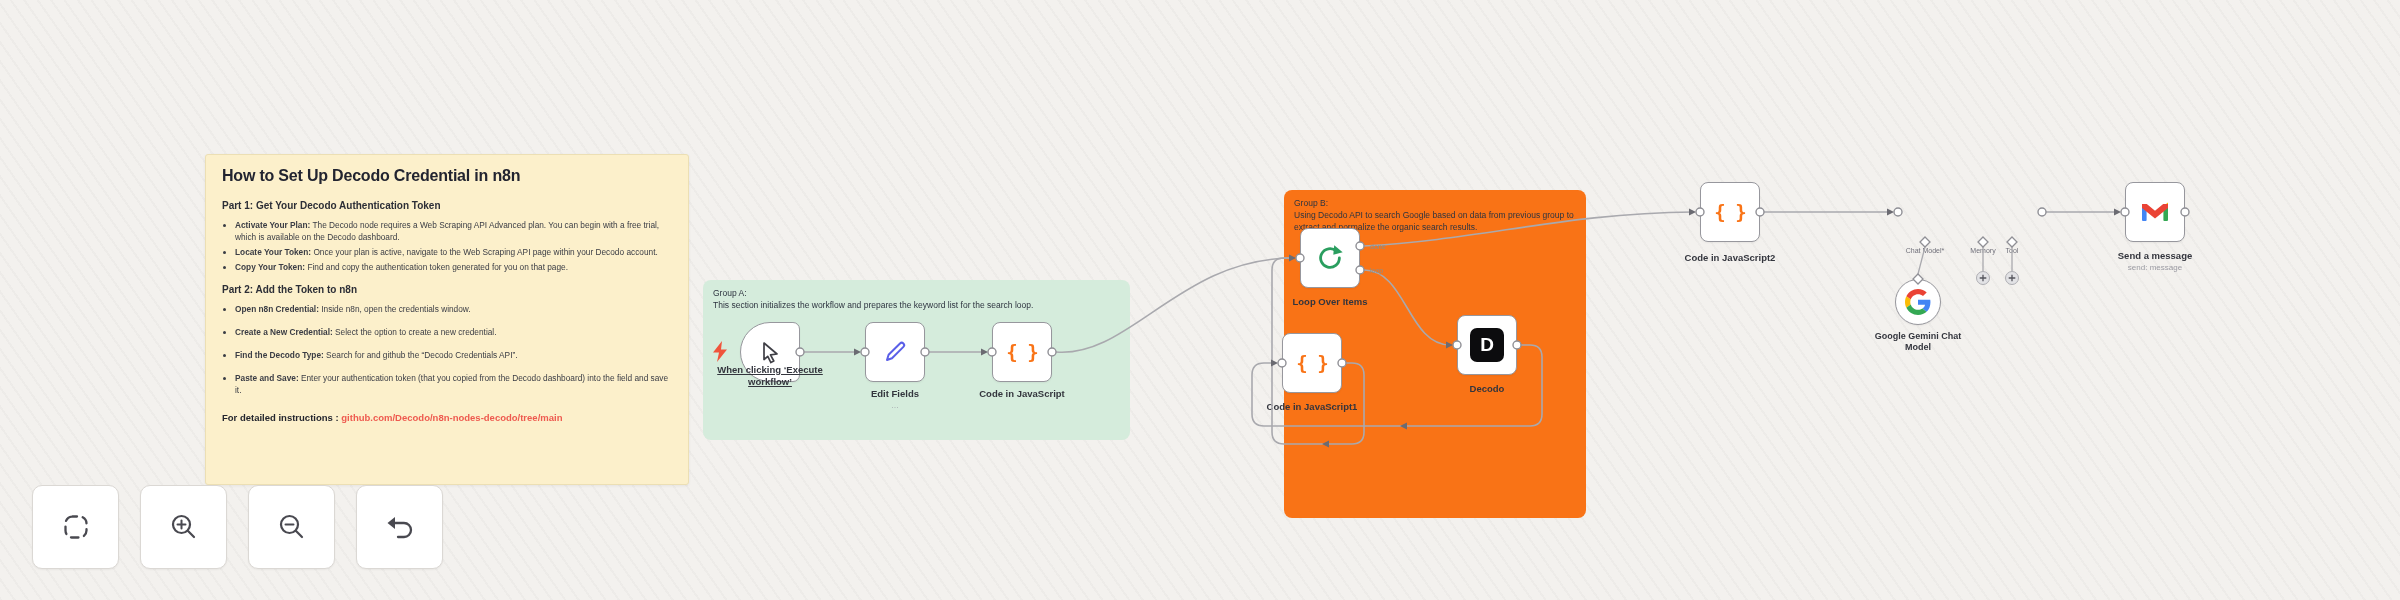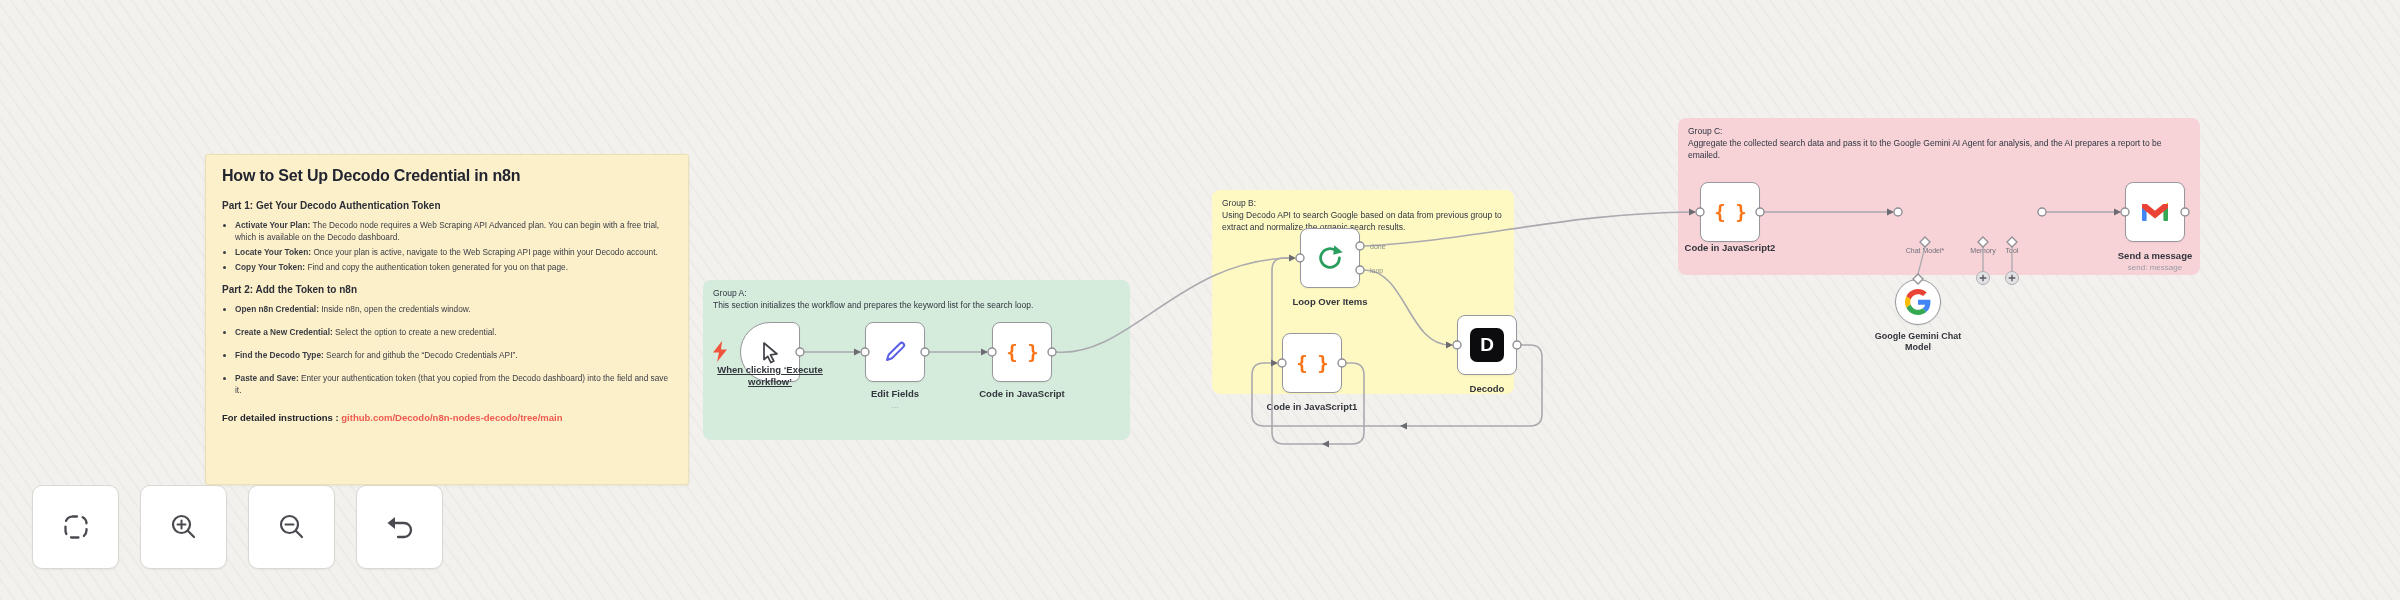--- a/index.html
+++ b/index.html
@@ -5,21 +5,21 @@
   html,body{margin:0;padding:0;}
   #canvas{position:relative;width:2400px;height:600px;background:#f3f1ee;overflow:hidden;
           font-family:"Liberation Sans",sans-serif;}
   #canvas .hatch{position:absolute;inset:0;z-index:0;pointer-events:none;
           background:repeating-linear-gradient(55deg, rgba(0,0,0,0.022) 0 2px, transparent 2px 11px);}
 
   
   .group{position:absolute;border-radius:8px;padding:7px 10px;box-sizing:border-box;z-index:1;
          font-size:8.5px;line-height:1.42;color:#2e3440;}
   .group-a{left:703px;top:280px;width:427px;height:160px;background:#d5ecdc;}
-  .group-b{left:1212px;top:190px;width:302px;height:204px;background:#fef9c3;}
+  .group-b{left:1284px;top:190px;width:302px;height:328px;background:#f97316;}
   .group-c{left:1678px;top:118px;width:522px;height:157px;background:#f7d3d7;}
 
   
   .sticky{position:absolute;left:205px;top:154px;width:484px;height:331px;background:#fcf0cb;
           border:1px solid #ecdfb4;border-radius:3px;padding:12px 16px;box-sizing:border-box;
           color:#35373f;z-index:2;box-shadow:0 1px 3px rgba(0,0,0,0.06);}
   .sticky h1{font-size:16px;margin:0 0 15px;font-weight:700;color:#222430;letter-spacing:-0.2px;}
   .sticky h1 .tb{font-weight:900;}
   .sticky h2{font-size:10px;margin:0 0 8px;font-weight:700;color:#2c2e36;}
   .sticky ul{margin:1px 0 11px;padding-left:13px;}
@@ -82,24 +82,20 @@
   </div>
 
   <div class="group group-a">
     <div>Group A:</div>
     <div>This section initializes the workflow and prepares the keyword list for the search loop.</div>
   </div>
   <div class="group group-b">
     <div>Group B:</div>
     <div>Using Decodo API to search Google based on data from previous group to extract and normalize the organic search results.</div>
   </div>
-  <div class="group group-c">
-    <div>Group C:</div>
-    <div>Aggregate the collected search data and pass it to the Google Gemini AI Agent for analysis, and the AI prepares a report to be emailed.</div>
-  </div>
 
   <svg class="bolt" width="17" height="22" viewBox="0 0 17 22">
     <polygon points="10,0 1,11.5 7,11.5 5,21 15,8.5 9,8.5" fill="#f0543c"></polygon>
   </svg>
 
   <div class="node trigger" style="left:740px;top:322px;">
     <svg width="26" height="26" viewBox="0 0 26 26">
       <path d="M7,4 L20,15 L13.5,15.8 L16.8,22 L13.8,23.5 L10.8,17.3 L7,20.5 Z" fill="#fff" stroke="#3f3f46" stroke-width="1.7" stroke-linejoin="round"></path>
     </svg>
   </div>
@@ -134,21 +130,21 @@
   <div class="node-label" style="left:1487px;top:383px;">Decodo</div>
 
   <div class="node" style="left:1282px;top:333px;">
     <span class="glyph">{ }</span>
   </div>
   <div class="node-label" style="left:1312px;top:401px;width:116px;">Code in JavaScript1</div>
 
   <div class="node" style="left:1700px;top:182px;">
     <span class="glyph">{ }</span>
   </div>
-  <div class="node-label" style="left:1730px;top:242px;width:120px;">Code in JavaScript2</div>
+  <div class="node-label" style="left:1730px;top:252px;width:120px;">Code in JavaScript2</div>
 
   <div class="mini-label" style="left:1925px;top:247px;">Chat Model*</div>
   <div class="mini-label" style="left:1983px;top:247px;">Memory</div>
   <div class="mini-label" style="left:2012px;top:247px;">Tool</div>
 
   <div class="node circle" style="left:1895px;top:279px;">
     <svg width="26" height="26" viewBox="0 0 48 48">
       <path fill="#EA4335" d="M24 9.5c3.54 0 6.71 1.22 9.21 3.6l6.85-6.85C35.9 2.38 30.47 0 24 0 14.62 0 6.51 5.38 2.56 13.22l7.98 6.19C12.43 13.72 17.74 9.5 24 9.5z"></path>
       <path fill="#4285F4" d="M46.98 24.55c0-1.57-.15-3.09-.38-4.55H24v9.02h12.94c-.58 2.96-2.26 5.48-4.78 7.18l7.73 6c4.51-4.18 7.09-10.36 7.09-17.65z"></path>
       <path fill="#FBBC05" d="M10.53 28.59c-.48-1.45-.76-2.99-.76-4.59s.27-3.14.76-4.59l-7.98-6.19C.92 16.46 0 20.12 0 24c0 3.88.92 7.54 2.56 10.78l7.97-6.19z"></path>

